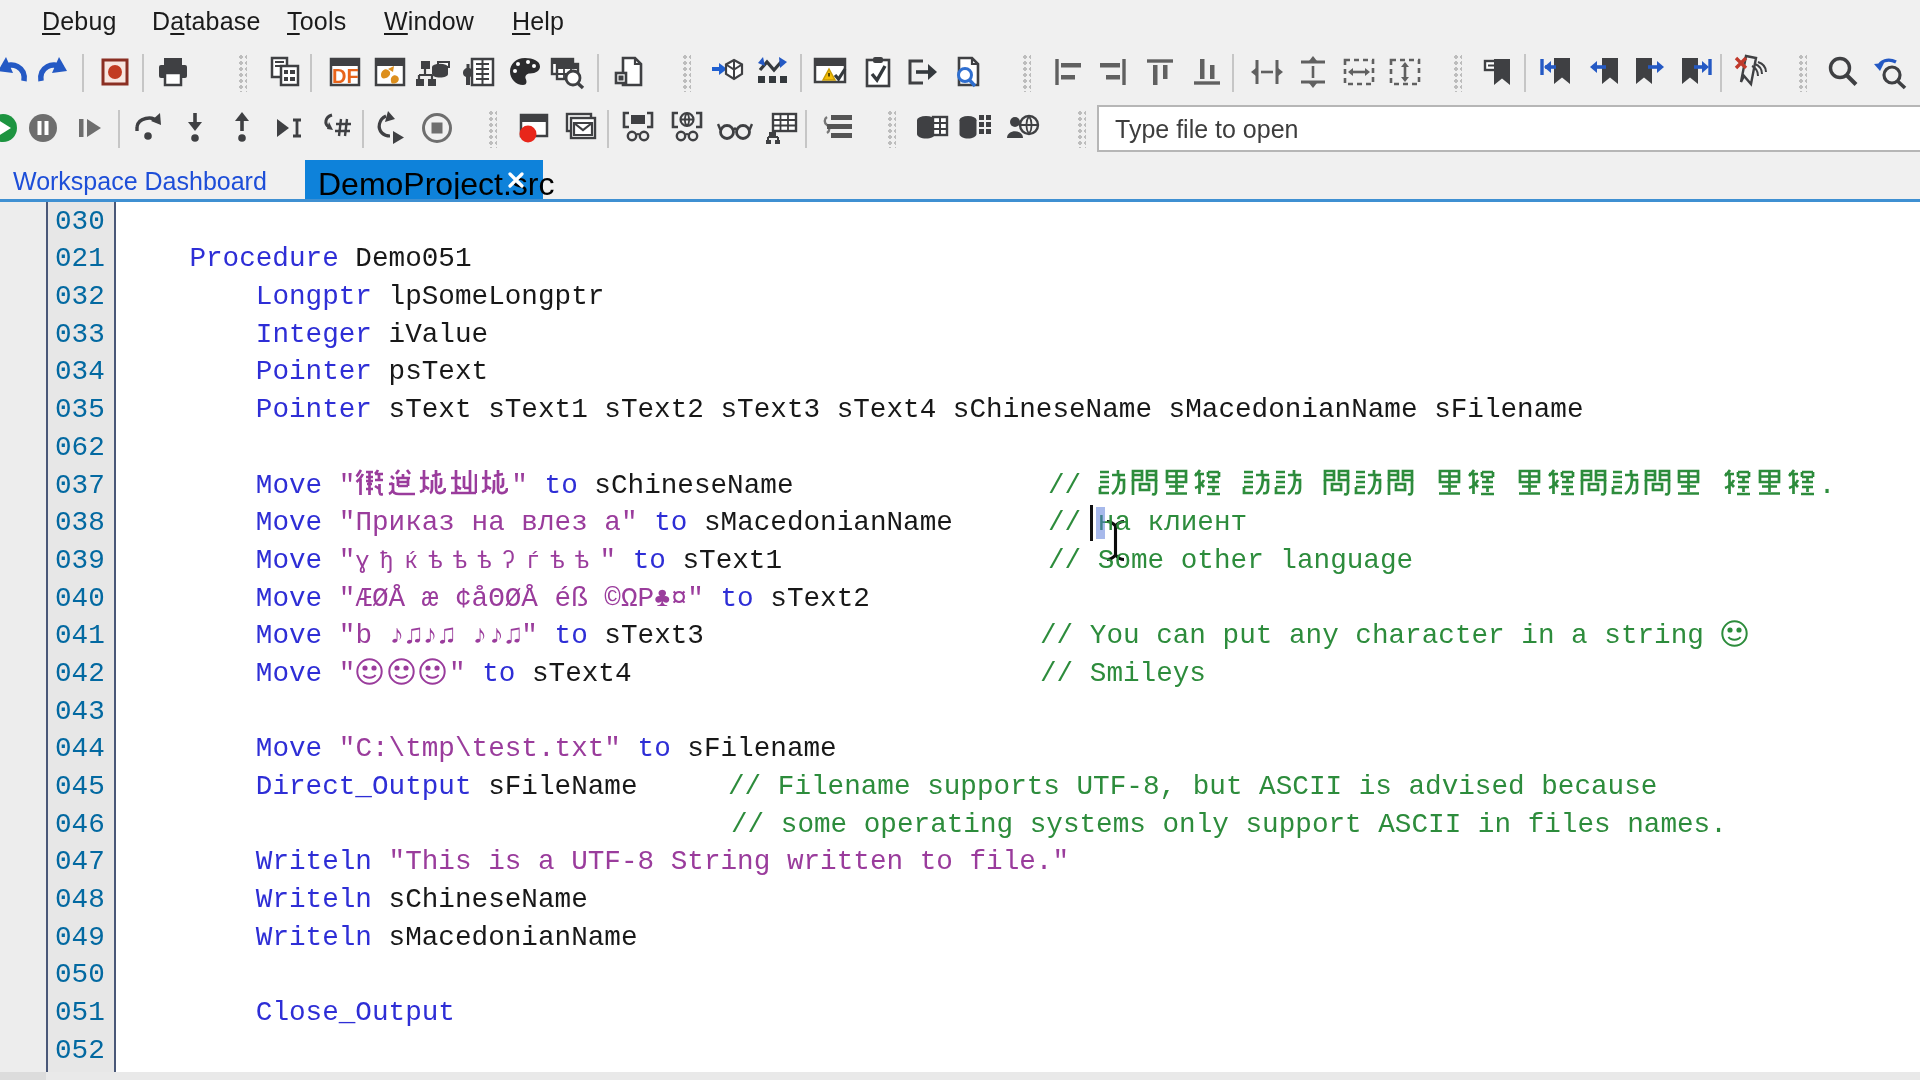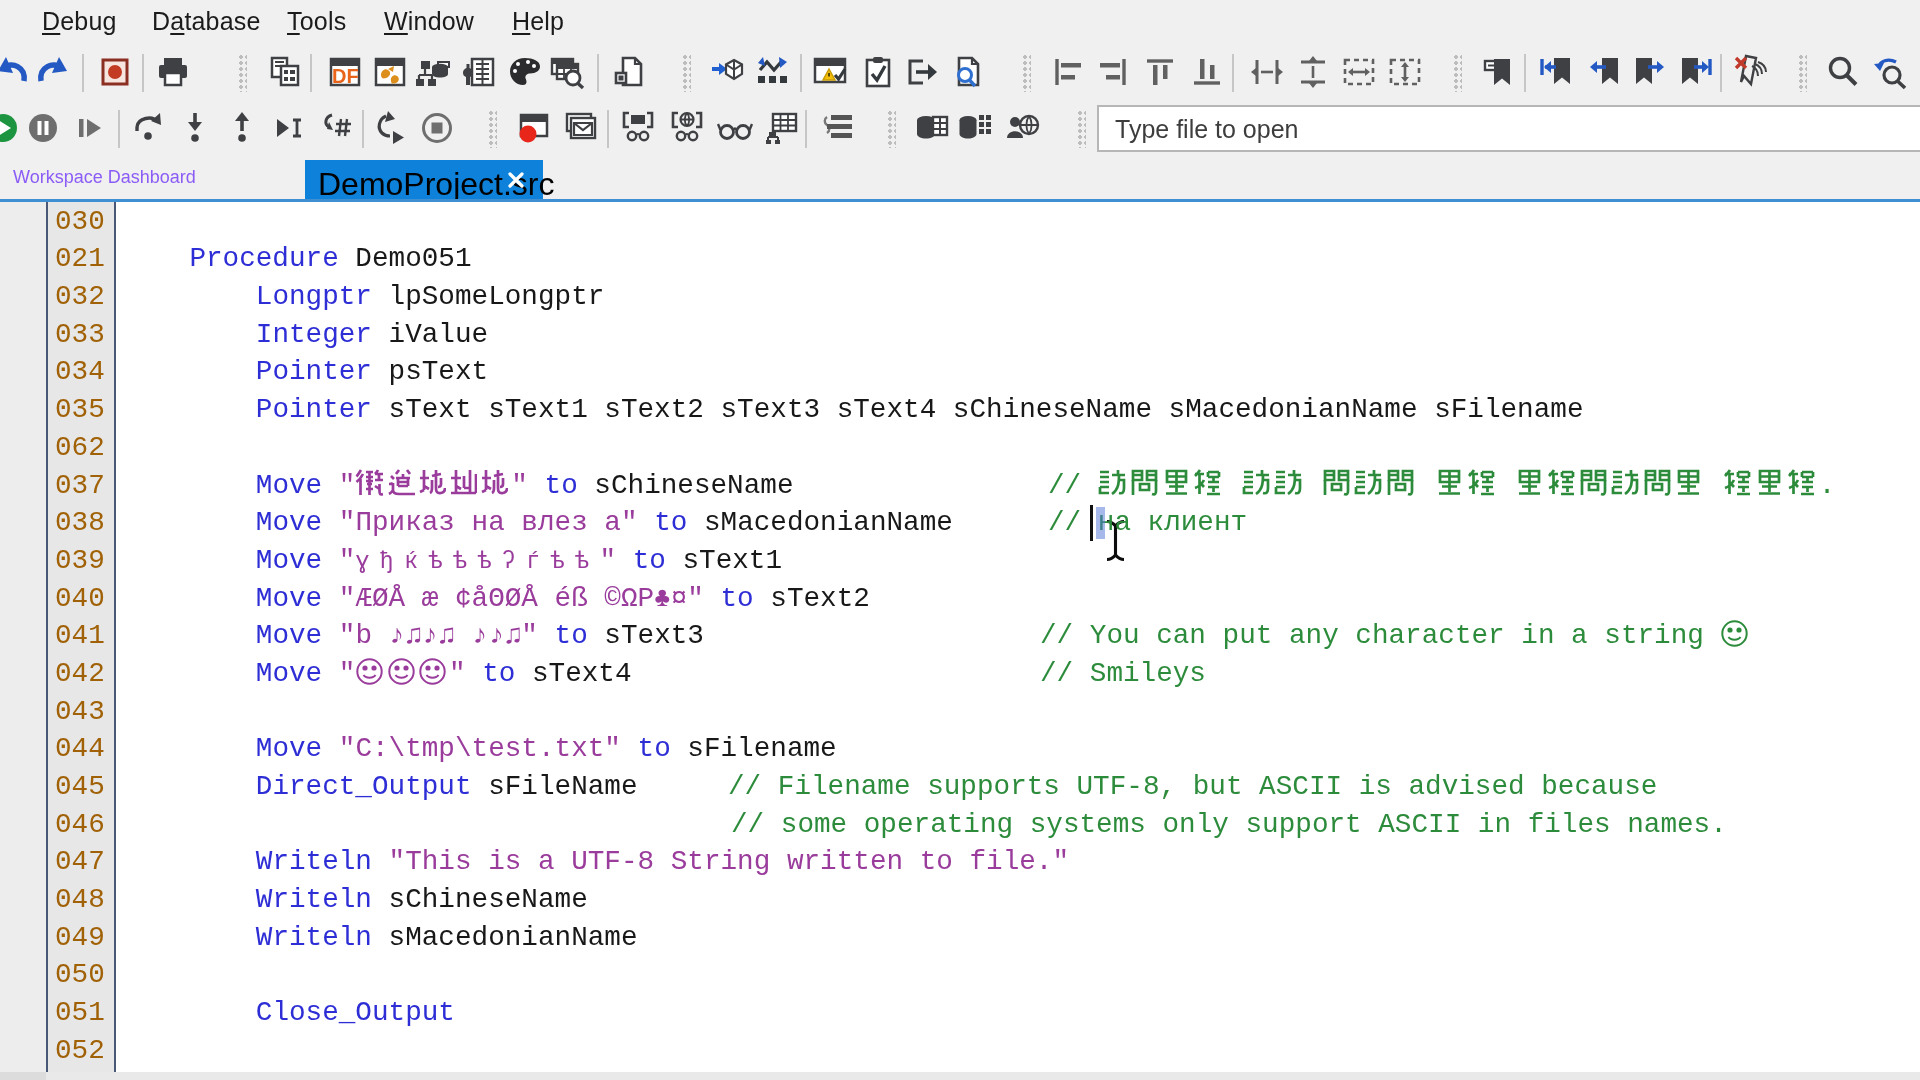--- a/index.html
+++ b/index.html
@@ -12,39 +12,39 @@
   .mi u { text-decoration-thickness:2px; text-underline-offset:3px; }
   
   .sep { position:absolute; width:2px; background:#c6c6c6; }
   .grip { position:absolute; width:9px; background-image:radial-gradient(#bdbdbd 1.6px, transparent 1.8px); background-size:6px 6px; }
   .ico { position:absolute; width:36px; height:36px; }
   .ico svg { width:100%; height:100%; }
   
   .fileinput { position:absolute; left:1097px; top:105px; width:830px; height:47px; background:#ffffff; border:2px solid #b6b6b6; }
   .fileinput span { position:absolute; left:16px; top:8px; font-size:25px; color:#3d3d3d; }
   
-  .tabtext { position:absolute; left:13px; top:167px; font-size:18px; color:#8b5cf6; filter:blur(0.2px); }
+  .tabtext { position:absolute; left:13px; top:167px; font-size:25px; color:#1d4ed8; filter:blur(0.2px); }
   .activetab { position:absolute; left:305px; top:160px; width:238px; height:40px; background:#0e82da; }
   .activetab .t { position:absolute; left:13px; top:6px; font-size:32px; color:#000000; filter:blur(0.2px); }
   .activetab svg.x { position:absolute; left:201px; top:10px; width:20px; height:20px; }
   .mi { filter:blur(0.15px); }
   .fileinput span { filter:blur(0.2px); }
   .ico { filter:blur(0.12px); }
   .c svg.cj { margin-right:3.9px; }
   
   .editor { position:absolute; left:0; top:199px; width:1920px; height:881px; background:#ffffff; }
   .blueline { position:absolute; left:0; top:0; width:1920px; height:3px; background:#3f90d2; }
   .marginL { position:absolute; left:0; top:3px; width:46px; height:870px; background:#ededed; }
   .gutbg { position:absolute; left:48px; top:3px; width:66px; height:870px; background:#e7e7e7; }
   .gline1 { position:absolute; left:46px; top:3px; width:2px; height:870px; background:#4a5878; }
   .gline2 { position:absolute; left:114px; top:3px; width:2px; height:870px; background:#4a5878; }
   .hscroll { position:absolute; left:0; top:873px; width:1920px; height:8px; background:#e9e9e9; }
   .hcorner { position:absolute; left:0; top:873px; width:46px; height:8px; background:#dcdcdc; }
   pre, .code, .num { font-family:"Liberation Mono", monospace; font-size:27.66px; line-height:37.68px; }
-  .num { position:absolute; left:55px; color:#a16207; white-space:pre; }
+  .num { position:absolute; left:55px; color:#0369a1; white-space:pre; }
   .code { position:absolute; left:123px; color:#181818; white-space:pre; filter:blur(0.2px); }
   .k { color:#2e2ed6; }
   .s { color:#9a3c9c; }
   .c { color:#2d8c3c; }
   .abs { position:absolute; top:0; }
   svg.cj { width:28px; height:29px; margin-right:3.2px; vertical-align:-4px; }
   svg.smi { width:29px; height:29px; margin-right:2.2px; vertical-align:-5px; }
   .caret { position:absolute; background:#101010; width:3px; height:36px; }
 </style>
 </head>
@@ -531,21 +531,21 @@
           </svg> <svg class="cj">
             <use href="#ccheng"></use>
           </svg><svg class="cj">
             <use href="#cli"></use>
           </svg><svg class="cj">
             <use href="#ccheng"></use>
           </svg>.</span></div>
       <div class="num" style="top:305.1px">038</div>
       <div class="code" style="top:305.1px">        <span class="k">Move</span> <span class="s">"Приказ на влез а"</span> <span class="k">to</span> sMacedonianName<span class="abs c" style="left:925px">// на клиент</span><span style="position:absolute;left:973px;top:3px;width:9px;height:32px;background:rgba(80,115,215,0.5)"></span><span class="caret" style="left:967px;top:1px"></span></div>
       <div class="num" style="top:342.8px">039</div>
-      <div class="code" style="top:342.8px">        <span class="k">Move</span> <span class="s">"<span style="font-size:23px;letter-spacing:10.6px">ɣђќѣѣѣʔѓѣѣ</span>"</span> <span class="k">to</span> sText1</div>
+      <div class="code" style="top:342.8px">        <span class="k">Move</span> <span class="s">"<span style="font-size:23px;letter-spacing:10.6px">ɣђќѣѣѣʔѓѣѣ</span>"</span> <span class="k">to</span> sText1<span class="abs c" style="left:925px">// Some other language</span></div>
       <div class="num" style="top:380.5px">040</div>
       <div class="code" style="top:380.5px">        <span class="k">Move</span> <span class="s">"ÆØÅ æ ¢åΘØÅ éß ©ΩΡ♣¤"</span> <span class="k">to</span> sText2</div>
       <div class="num" style="top:418.2px">041</div>
       <div class="code" style="top:418.2px">        <span class="k">Move</span> <span class="s">"b ♪♫♪♫ ♪♪♫"</span> <span class="k">to</span> sText3<span class="abs c" style="left:917px">// You can put any character in a string <svg class="smi">
             <use href="#smile"></use>
           </svg></span></div>
       <div class="num" style="top:455.9px">042</div>
       <div class="code" style="top:455.9px">        <span class="k">Move</span> <span class="s">"<svg class="smi">
             <use href="#smile"></use>
           </svg><svg class="smi">

